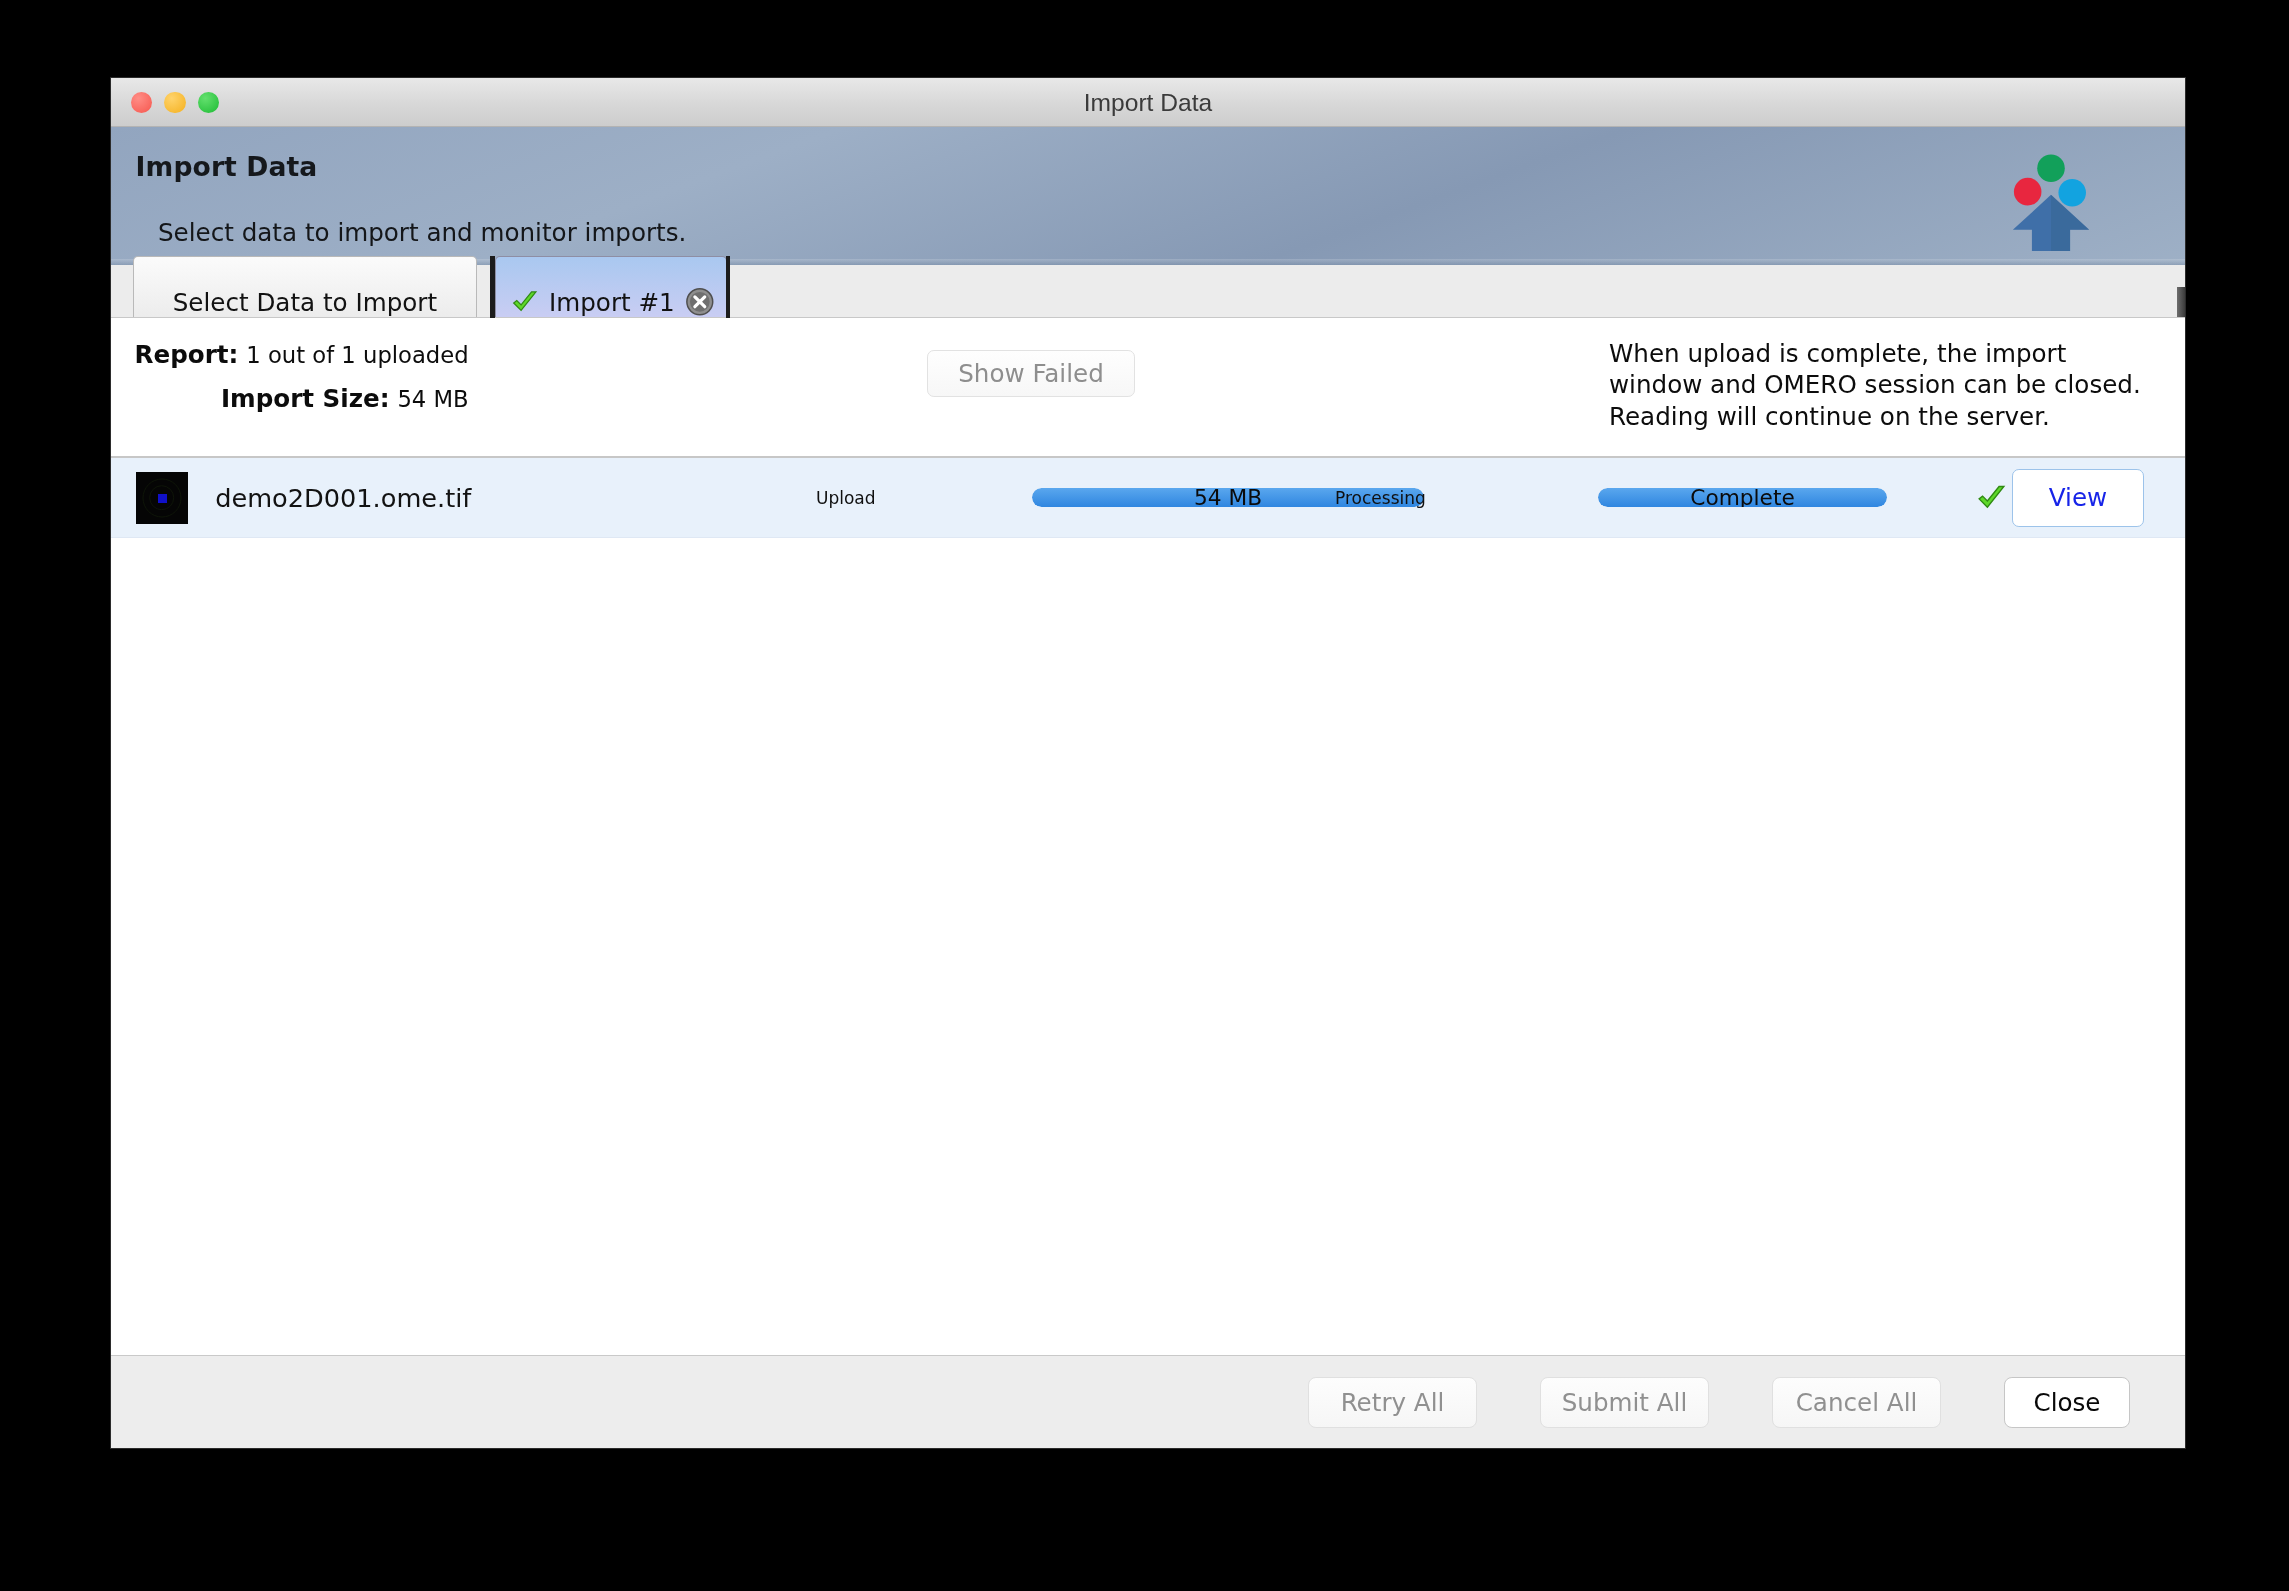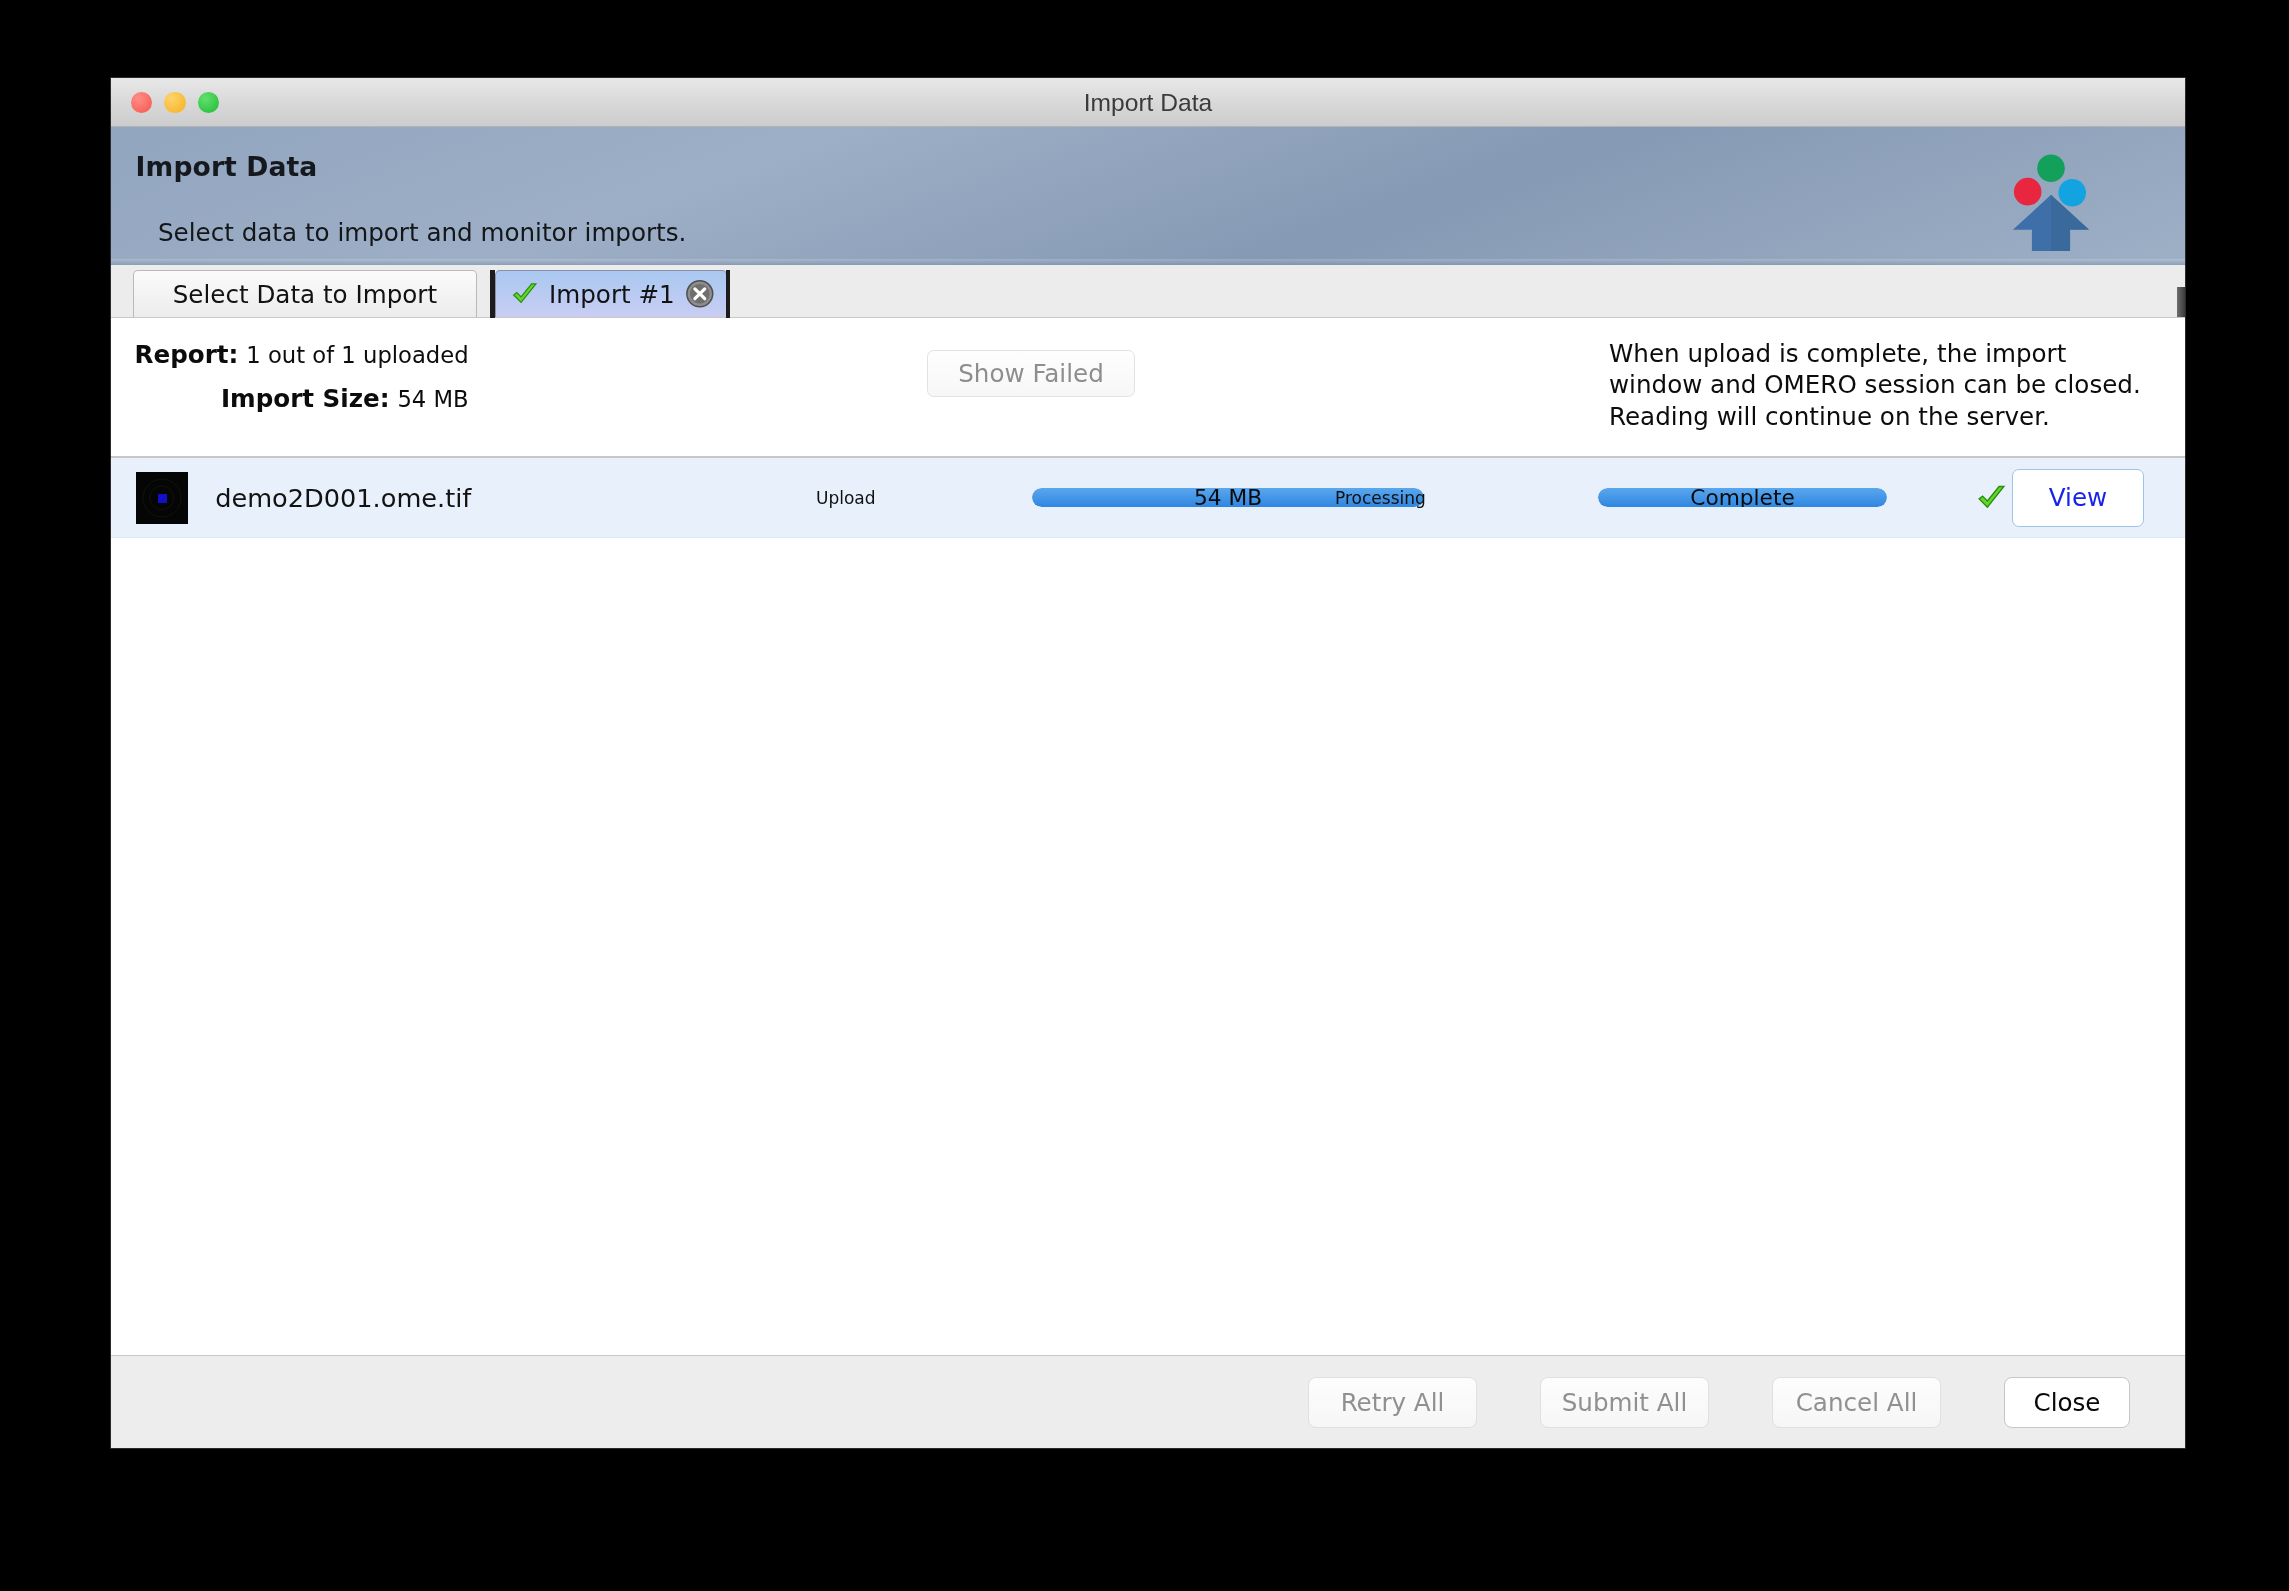--- a/index.html
+++ b/index.html
@@ -81,22 +81,22 @@
     position: relative;
     height: 53px;
     flex: 0 0 53px;
     background: #ececec;
     border-bottom: 1px solid #c8c8c8;
     display: flex;
     align-items: flex-end;
     padding-left: 21.7px;
   }
   .tab {
-    height: 47px;
-    display: flex; align-items: center;
+    height: 61px;
+    display: flex; align-items: flex-end;
     font-size: 24.6px; color: #121212;
     padding: 0 33px;
     border: 1px solid #b9b9b9;
     border-bottom: none;
     border-top-left-radius: 4.9px;
     border-top-right-radius: 4.9px;
     position: relative;
   }
   .tab.inactive {
     background: linear-gradient(to bottom, #fbfbfb, #ececec);

